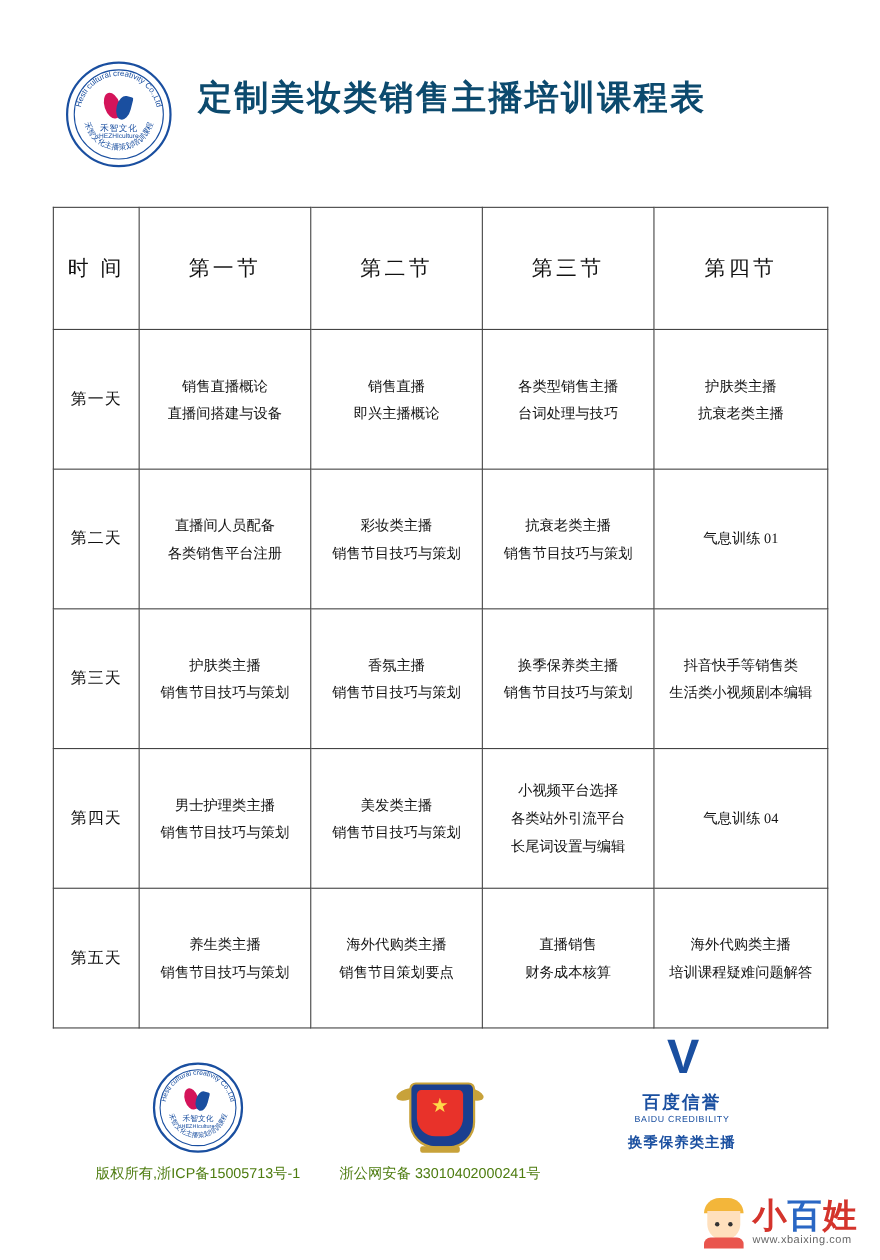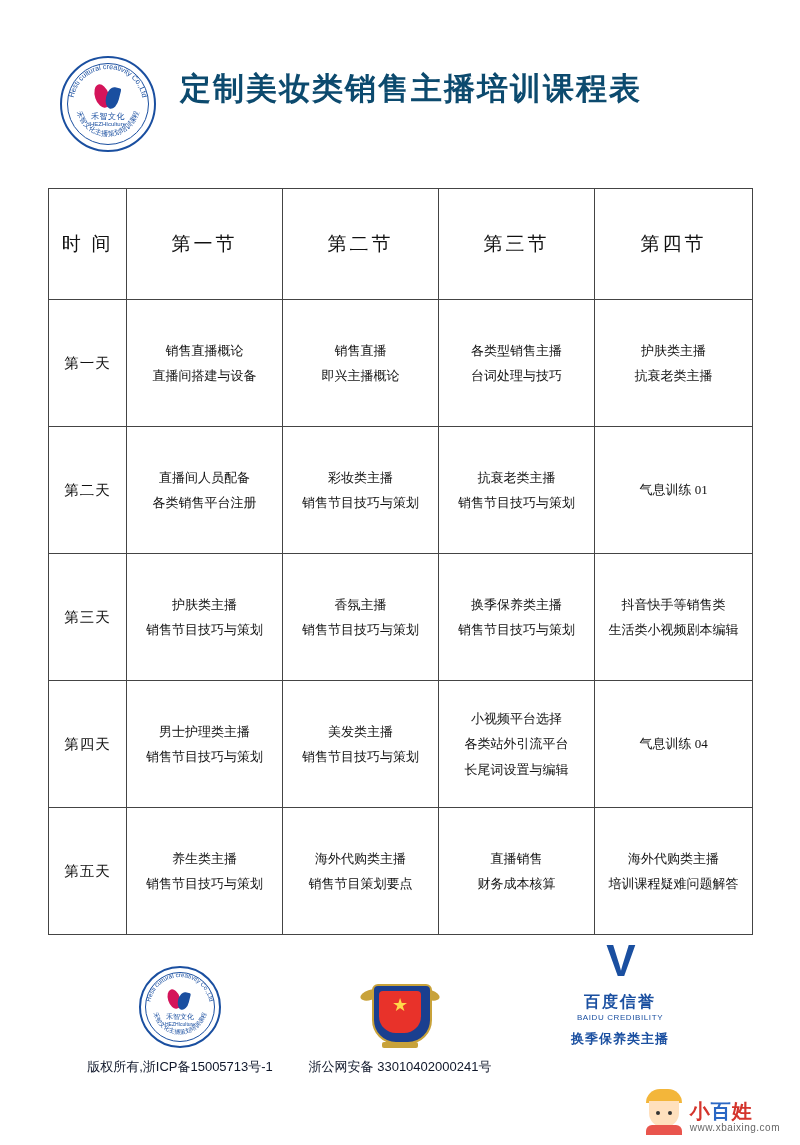--- a/index.html
+++ b/index.html
@@ -270,21 +270,21 @@
   .wm-face .eye-l, .wm-face .eye-r {
     position: absolute; top: 22px; width: 4px; height: 4px; background: #333; border-radius: 50%;
   }
   .wm-face .eye-l { left: 12px; }
   .wm-face .eye-r { left: 24px; }
   .wm-face .body {
     position: absolute; left: 2px; top: 36px; width: 36px; height: 10px;
     background: #e9554d; border-radius: 6px 6px 0 0;
   }
   .wm-text .main {
-    font-size: 20px;
+    font-size: 31px;
     font-weight: bold;
     color: #d4342c;
     letter-spacing: 1px;
     line-height: 1.05;
   }
   .wm-text .main .blue { color: #2a67c4; }
   .wm-text .url {
     font-size: 10px;
     color: #666;
     letter-spacing: 0.5px;
@@ -297,21 +297,21 @@
     justify-content: space-around;
     align-items: center;
     padding: 0 70px;
     margin-top: 10px;
   }
   .copyright-row .cell {
     width: 200px;
     text-align: center;
     font-size: 13px;
     font-family: "Liberation Sans", sans-serif;
-    color: #0f172a;
+    color: #4d7c0f;
   }
 </style>
 </head>
 <body>
 
 <div class="header">
   <div class="logo">
     <div class="ring"></div>
     <svg class="arc-text" viewBox="0 0 92 92">
       <defs>

